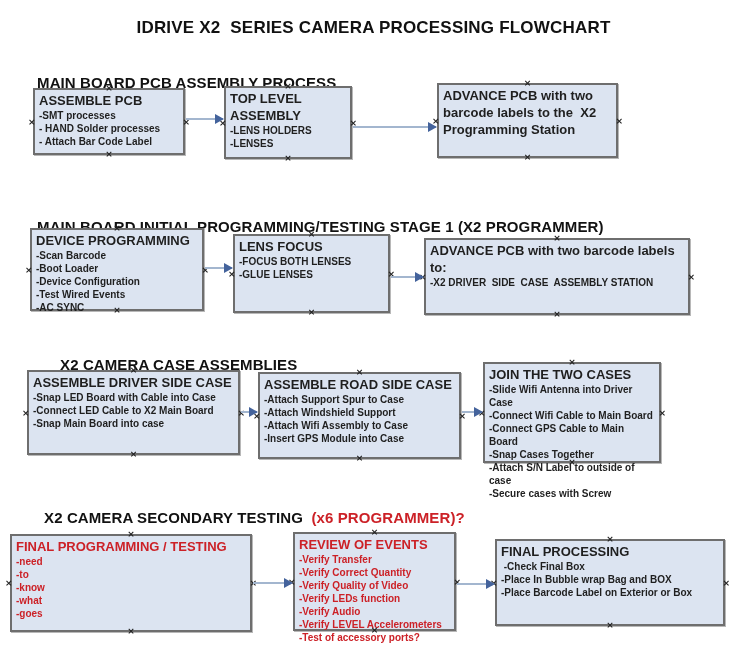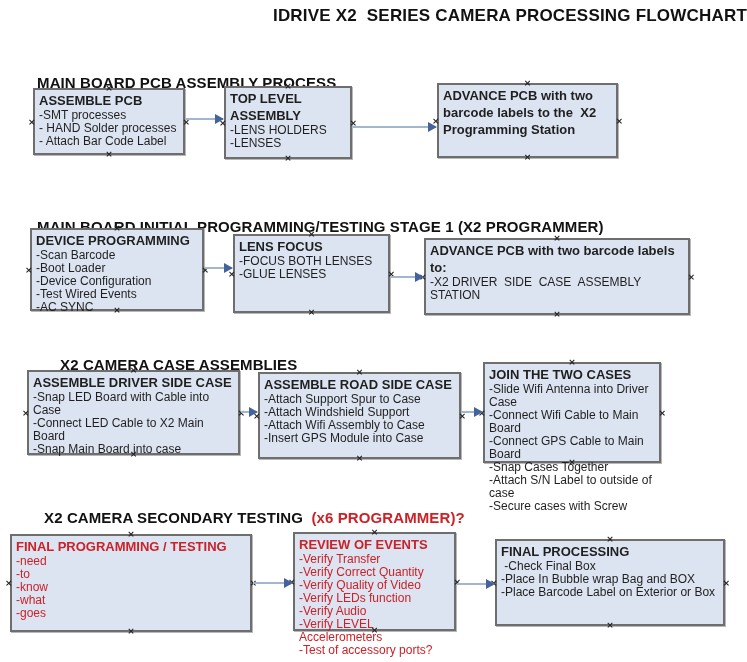--- a/index.html
+++ b/index.html
@@ -14,22 +14,22 @@
   }
   .canvas{
     position:relative;
     width:747px;height:662px;
     background:#ffffff;
     font-family:"Liberation Sans","DejaVu Sans",sans-serif;
     color:var(--ink);
     overflow:hidden;
   }
   .doc-title{
-    position:absolute;left:0;top:6px;width:747px;
-    text-align:right;
+    position:absolute;left:0;top:18px;width:747px;
+    text-align:center;
     font-size:17px;font-weight:bold;letter-spacing:.2px;
     white-space:pre-wrap;
     color:#111;
   }
   .s-heading{
     position:absolute;
     font-size:15px;font-weight:bold;letter-spacing:.1px;
     white-space:pre-wrap;
     color:#111;
   }
@@ -41,22 +41,23 @@
     box-shadow:1px 1px 0 rgba(0,0,0,.28);
     padding:2px 5px 0 4px;
     overflow:visible;
     color:#1f1f1f;
   }
   .box-title{
     font-size:13px;line-height:17px;font-weight:bold;
     white-space:pre-wrap;
   }
   .box-line{
-    font-size:12px;line-height:13px;
-    white-space:pre-wrap;
+    font-size:10px;line-height:13px;
+    white-space:pre-wrap;
+    font-weight:bold;
   }
   .hd{
     position:absolute;
     font:bold 9px "DejaVu Sans",sans-serif;
     color:#222;line-height:9px;
     pointer-events:none;
   }
   .hd-t{top:-6px;left:50%;transform:translateX(-50%);}
   .hd-b{bottom:-6px;left:50%;transform:translateX(-50%);}
   .hd-l{left:-7px;top:50%;transform:translateY(-50%);}

